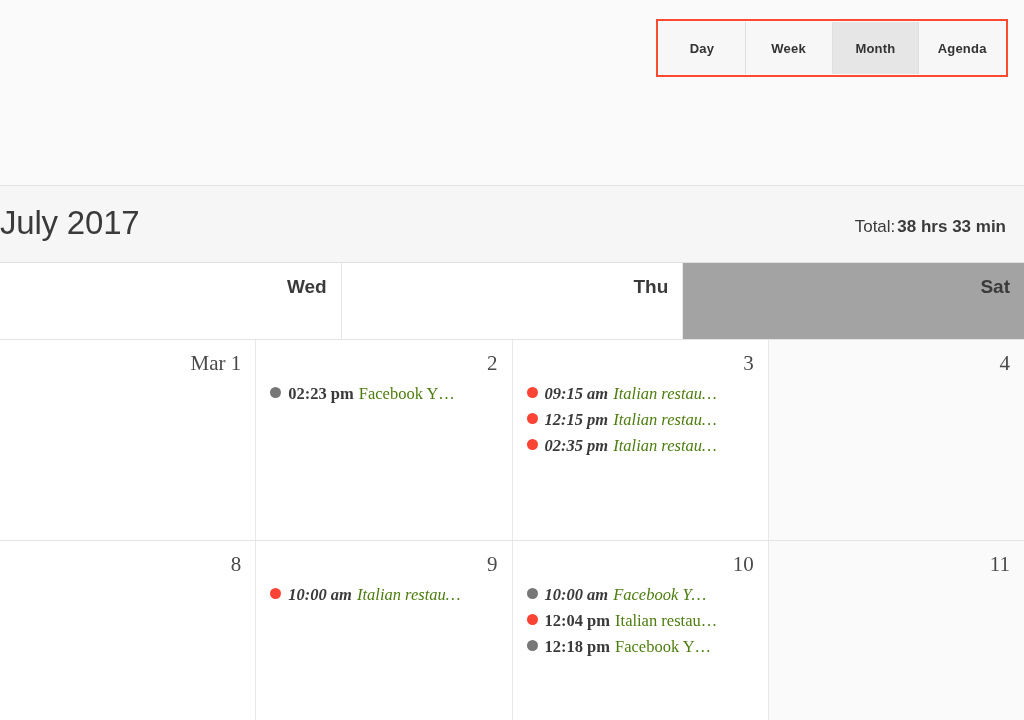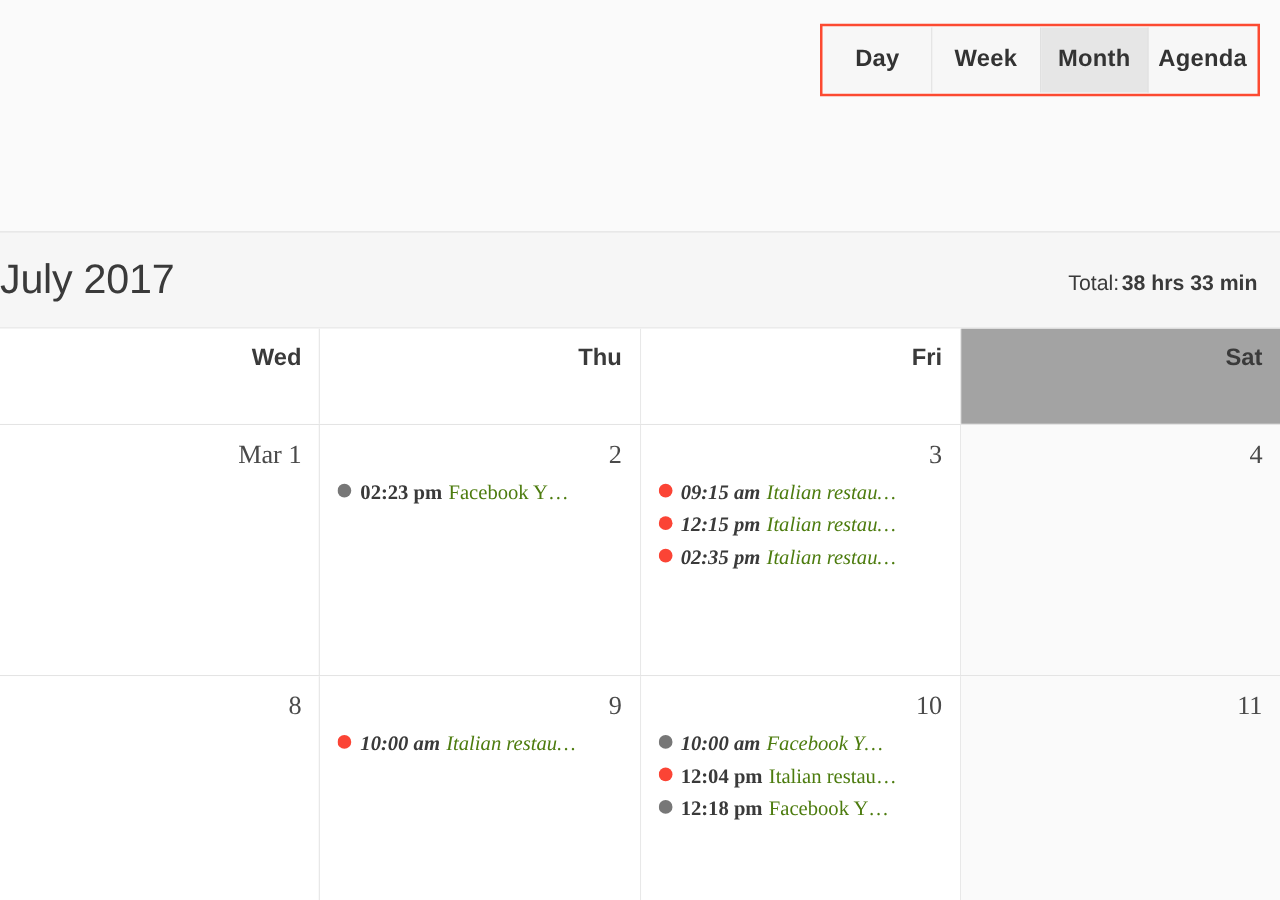--- a/index.html
+++ b/index.html
@@ -42,21 +42,21 @@
     bottom: 1px;
     display: flex;
     background: #f7f7f7;
   }
 
   .view-btn {
     flex: 1 1 0;
     display: flex;
     align-items: center;
     justify-content: center;
-    font-size: 19px;
+    font-size: 13px;
     font-weight: bold;
     color: #333;
     background: #f7f7f7;
     border: none;
     border-right: 1px solid #e0e0e0;
     font-family: "Liberation Sans", sans-serif;
     cursor: pointer;
     letter-spacing: 0.2px;
   }
   .view-btn:last-child { border-right: none; }
@@ -208,21 +208,20 @@
   <div class="cal-title">July 2017</div>
   <div class="cal-total">
     <span class="total-label">Total:</span><span class="total-value">38 hrs 33 min</span>
   </div>
 </div>
 
 <div class="cal-grid">
   <div class="dow-row" id="dow-row">
       <div class="dow-cell">Wed</div>
       <div class="dow-cell">Thu</div>
-      <div class="dow-cell">Fri</div>
       <div class="dow-cell weekend">Sat</div>
     </div>
   <div id="weeks-container">
       <div class="week-row">
         <div class="day-cell">
           <div class="day-num">Mar 1</div>
           <ul class="event-list"></ul>
         </div>
         <div class="day-cell">
           <div class="day-num">2</div>

